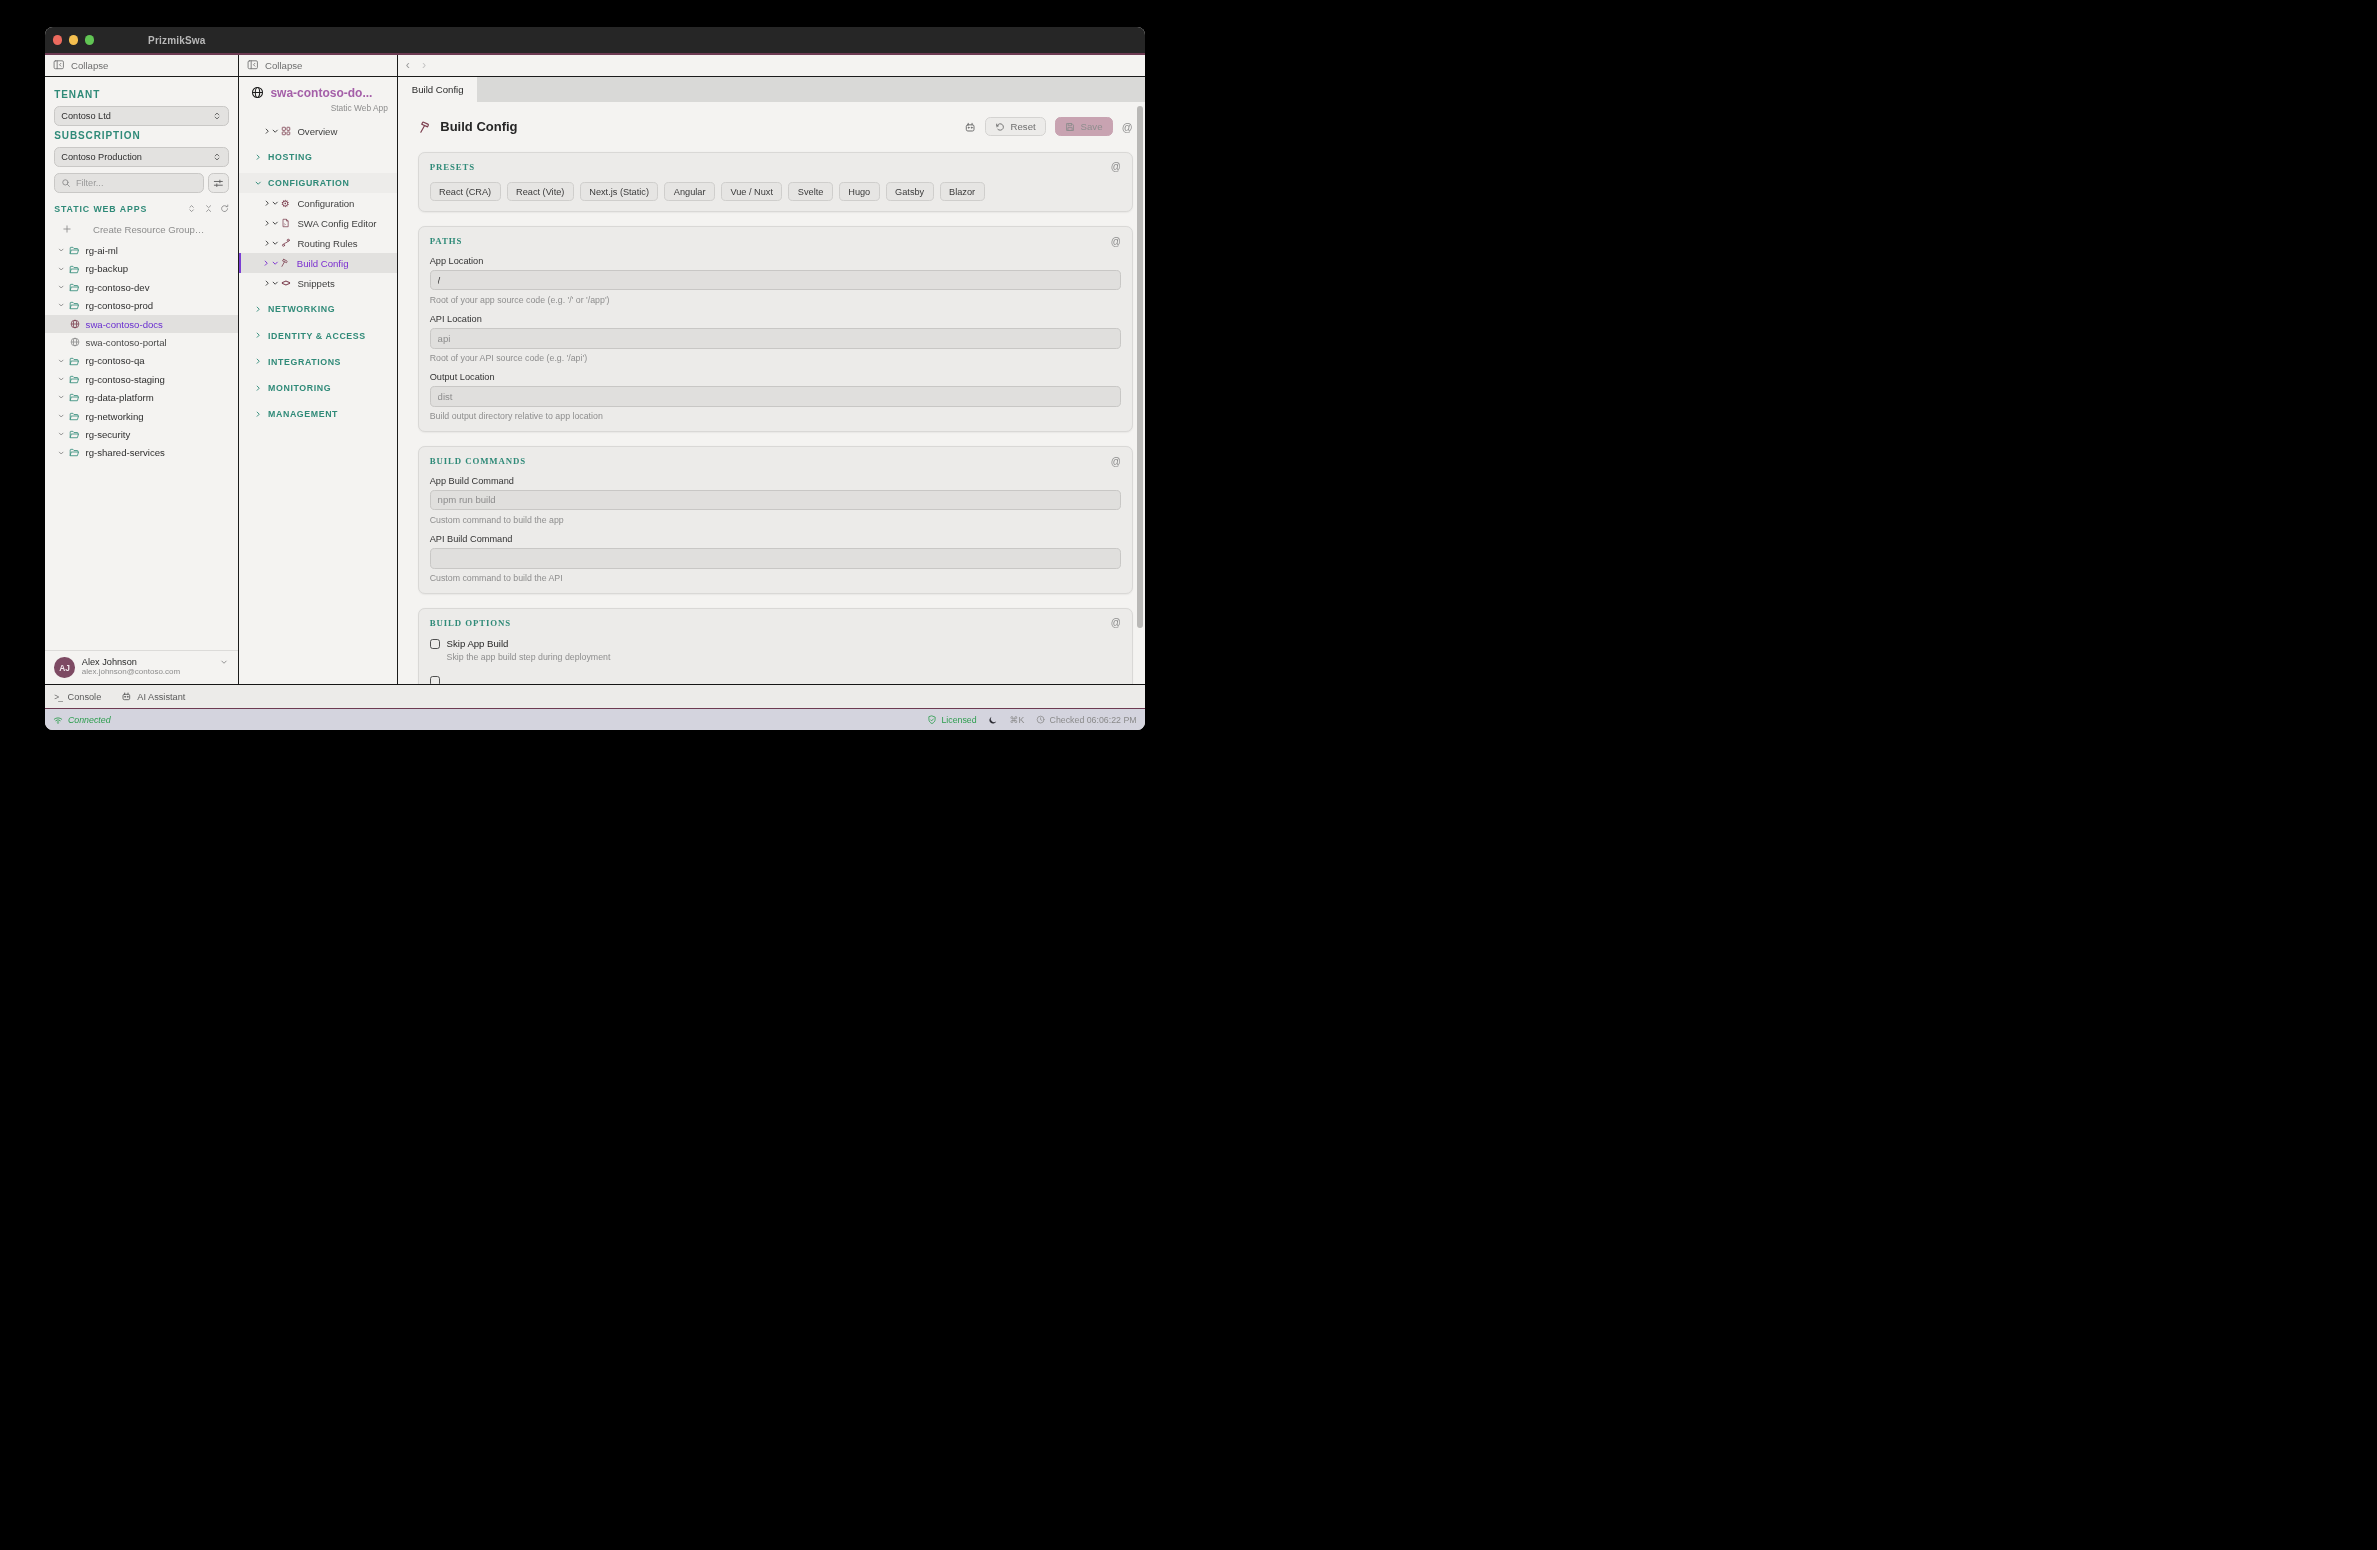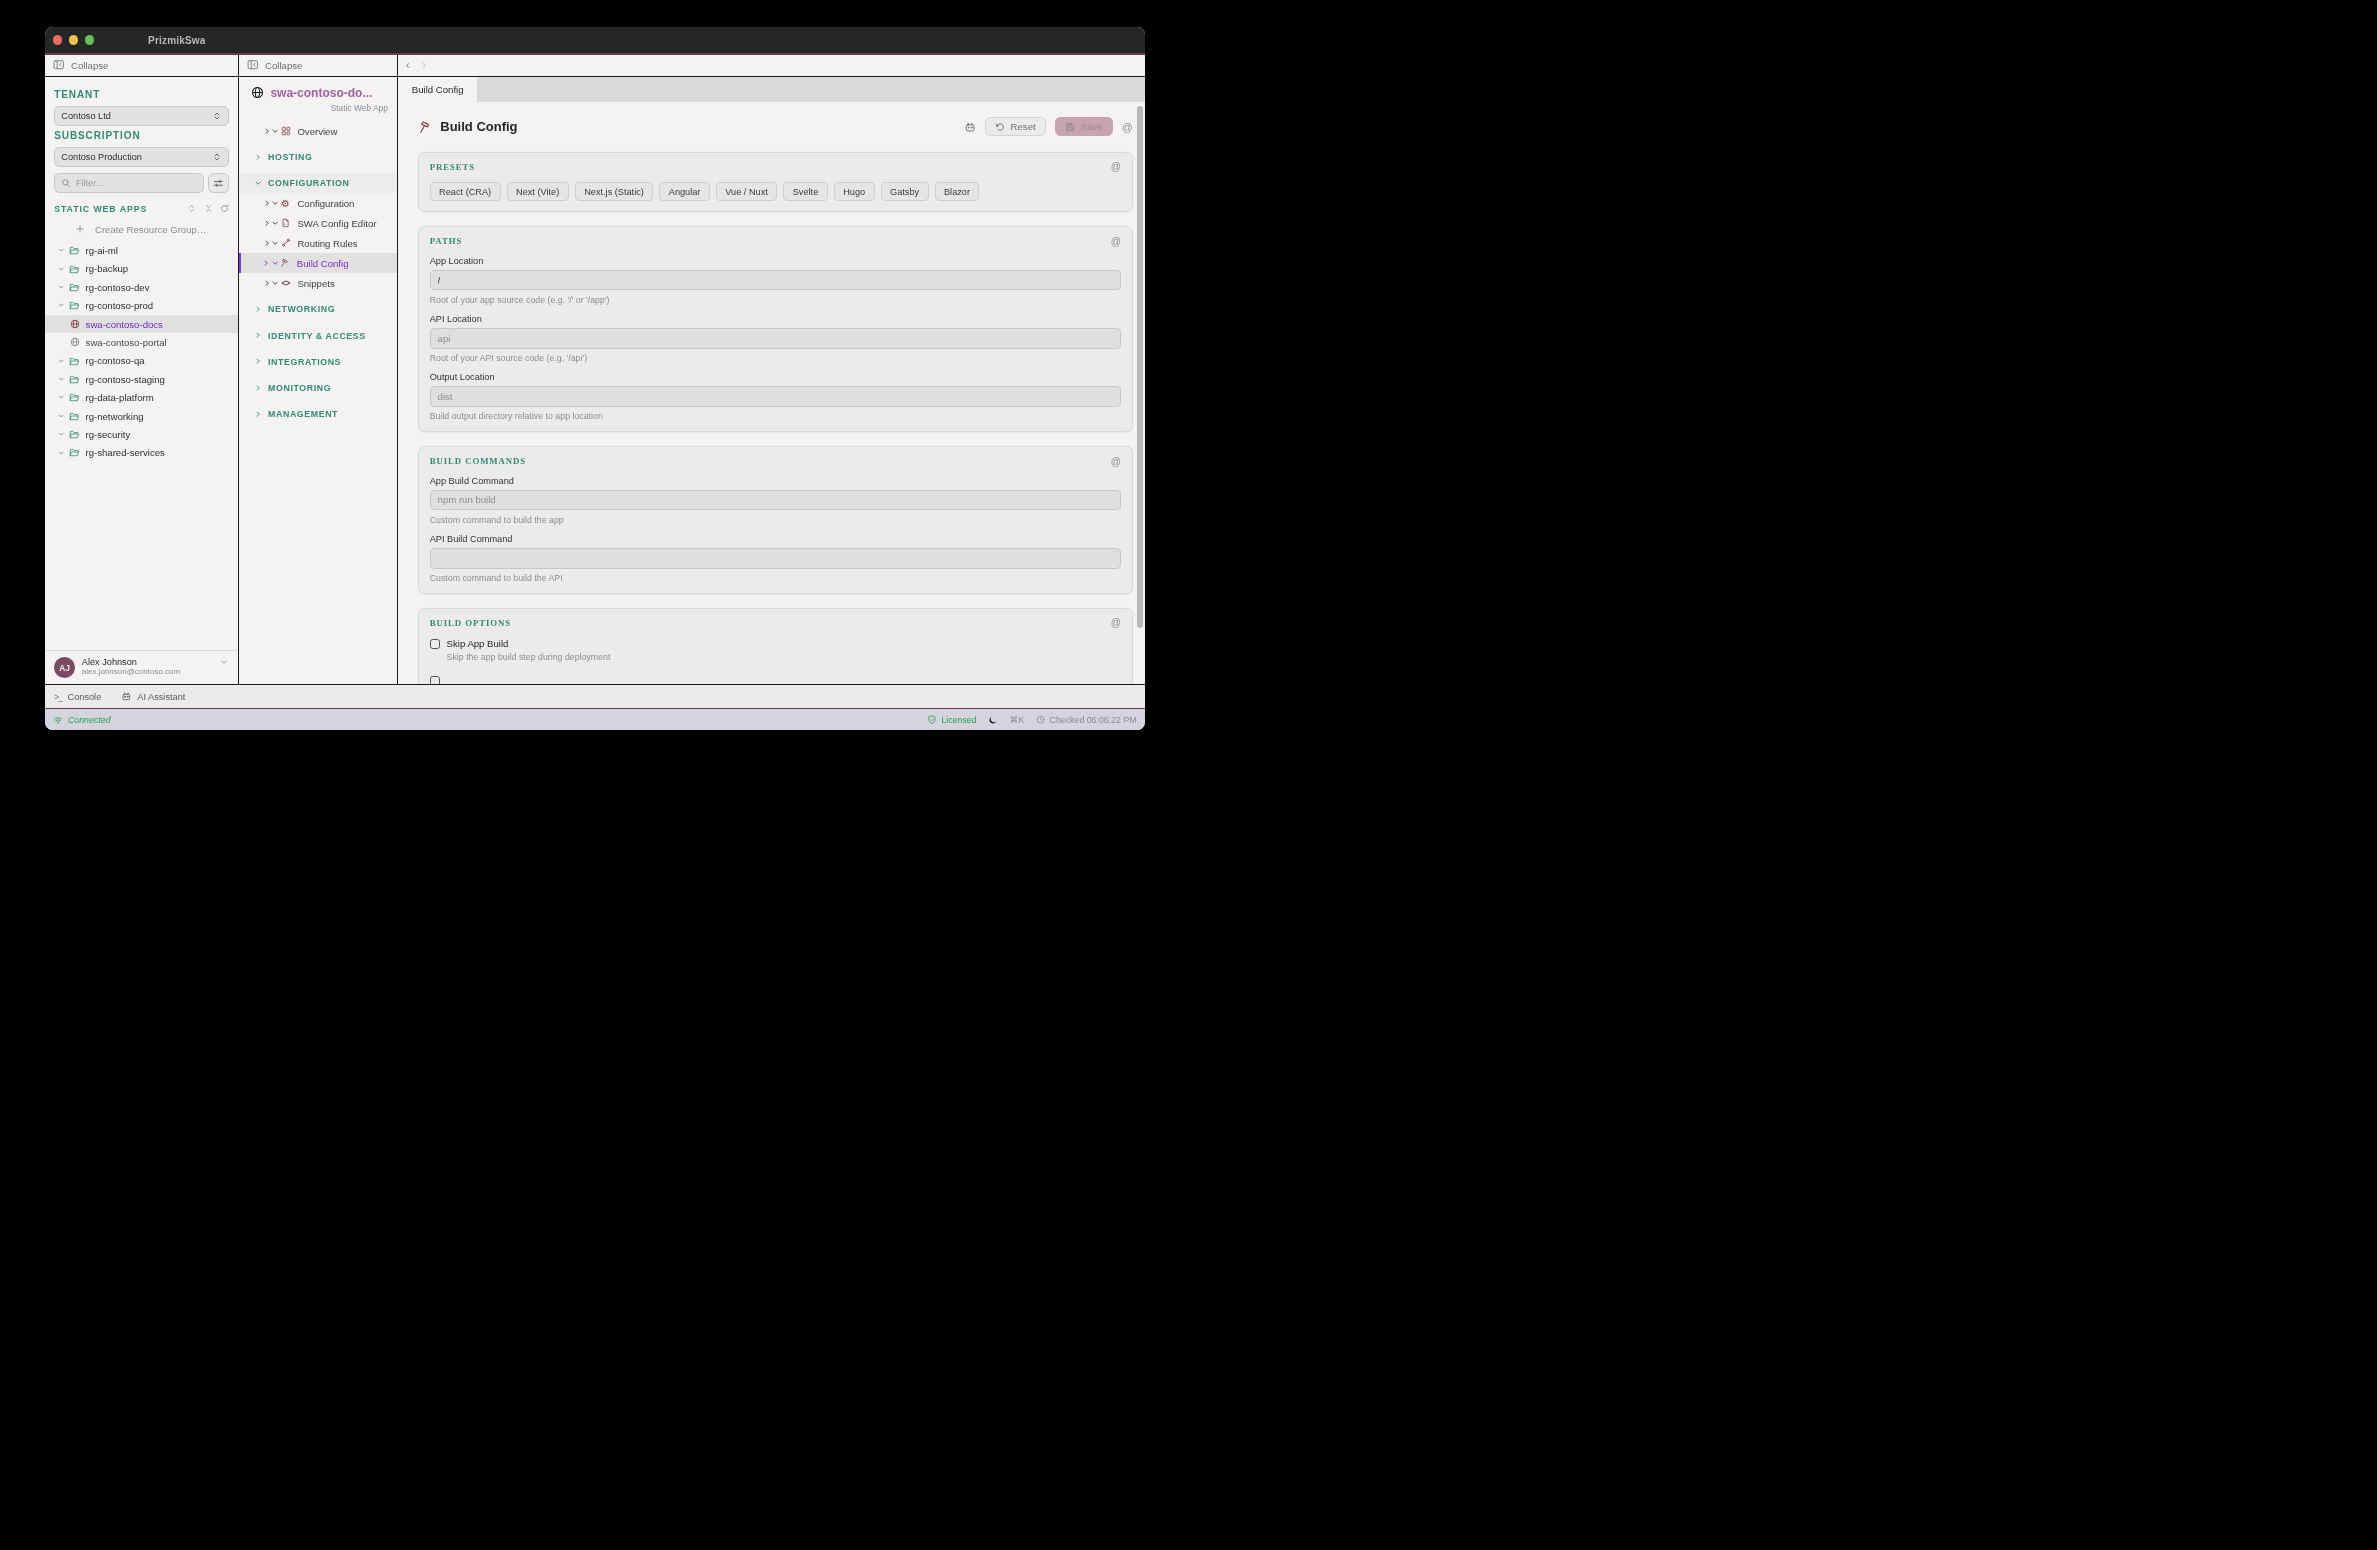--- a/index.html
+++ b/index.html
@@ -47,21 +47,21 @@
   .tree { flex:1; min-height:0; overflow:hidden; }
   .tree-row { height:18.4px; display:flex; align-items:center; font-size:9.6px; color:#2f2f2f; }
   .tree-row .chev { color:#7e7e7e; margin-right:3.8px; }
   .tree-row .folder { color:#3c9180; margin-right:6.1px; }
   .tree-row .globe-g { margin-right:6.1px; }
   .tree-row.group { padding-left:11.5px; }
   .tree-row.app { padding-left:24.5px; color:#4a4a4a; }
   .tree-row.app .globe-g { color:#8a8a8a; }
   .tree-row.app.selected { background:#e1e0de; color:#6a2fd0; }
   .tree-row.app.selected .globe-g { color:#7d4050; }
-  .create-row { height:18.4px; display:flex; align-items:center; gap:10px; padding-left:30px;
+  .create-row { height:18.4px; display:flex; align-items:center; gap:21px; padding-left:17px;
     color:#8d8d8d; font-size:9.6px; margin:1.5px 0 3.1px; }
 
   .user-row { flex:0 0 auto; border-top:0.8px solid #dcdbd9; display:flex; 
     gap:6.9px; padding:6.1px 9.2px; }
   .avatar { width:20.7px; height:20.7px; border-radius:50%; background:#7d4a63; color:#f1e7ec;
     font-size:8.4px; font-weight:bold; display:flex; align-items:center; justify-content:center; }
   .user-meta { flex:1; min-width:0; }
   .user-name { font-size:9.2px; color:#2a2a2a; }
   .user-email { font-size:8px; color:#8d8d8d; }
   .user-chev { color:#8d8d8d; }
@@ -737,21 +737,21 @@
           <div class="card-hd">
             <div class="sec-label">PRESETS</div>
             <span class="at-ic">@</span>
           </div>
           <div class="preset-row">
   <div class="preset-btn">
     <span>React (CRA)</span>
   </div>
 
   <div class="preset-btn">
-    <span>Next (Vite)</span>
+    <span>React (Vite)</span>
   </div>
 
   <div class="preset-btn">
     <span>Next.js (Static)</span>
   </div>
 
   <div class="preset-btn">
     <span>Angular</span>
   </div>
 

